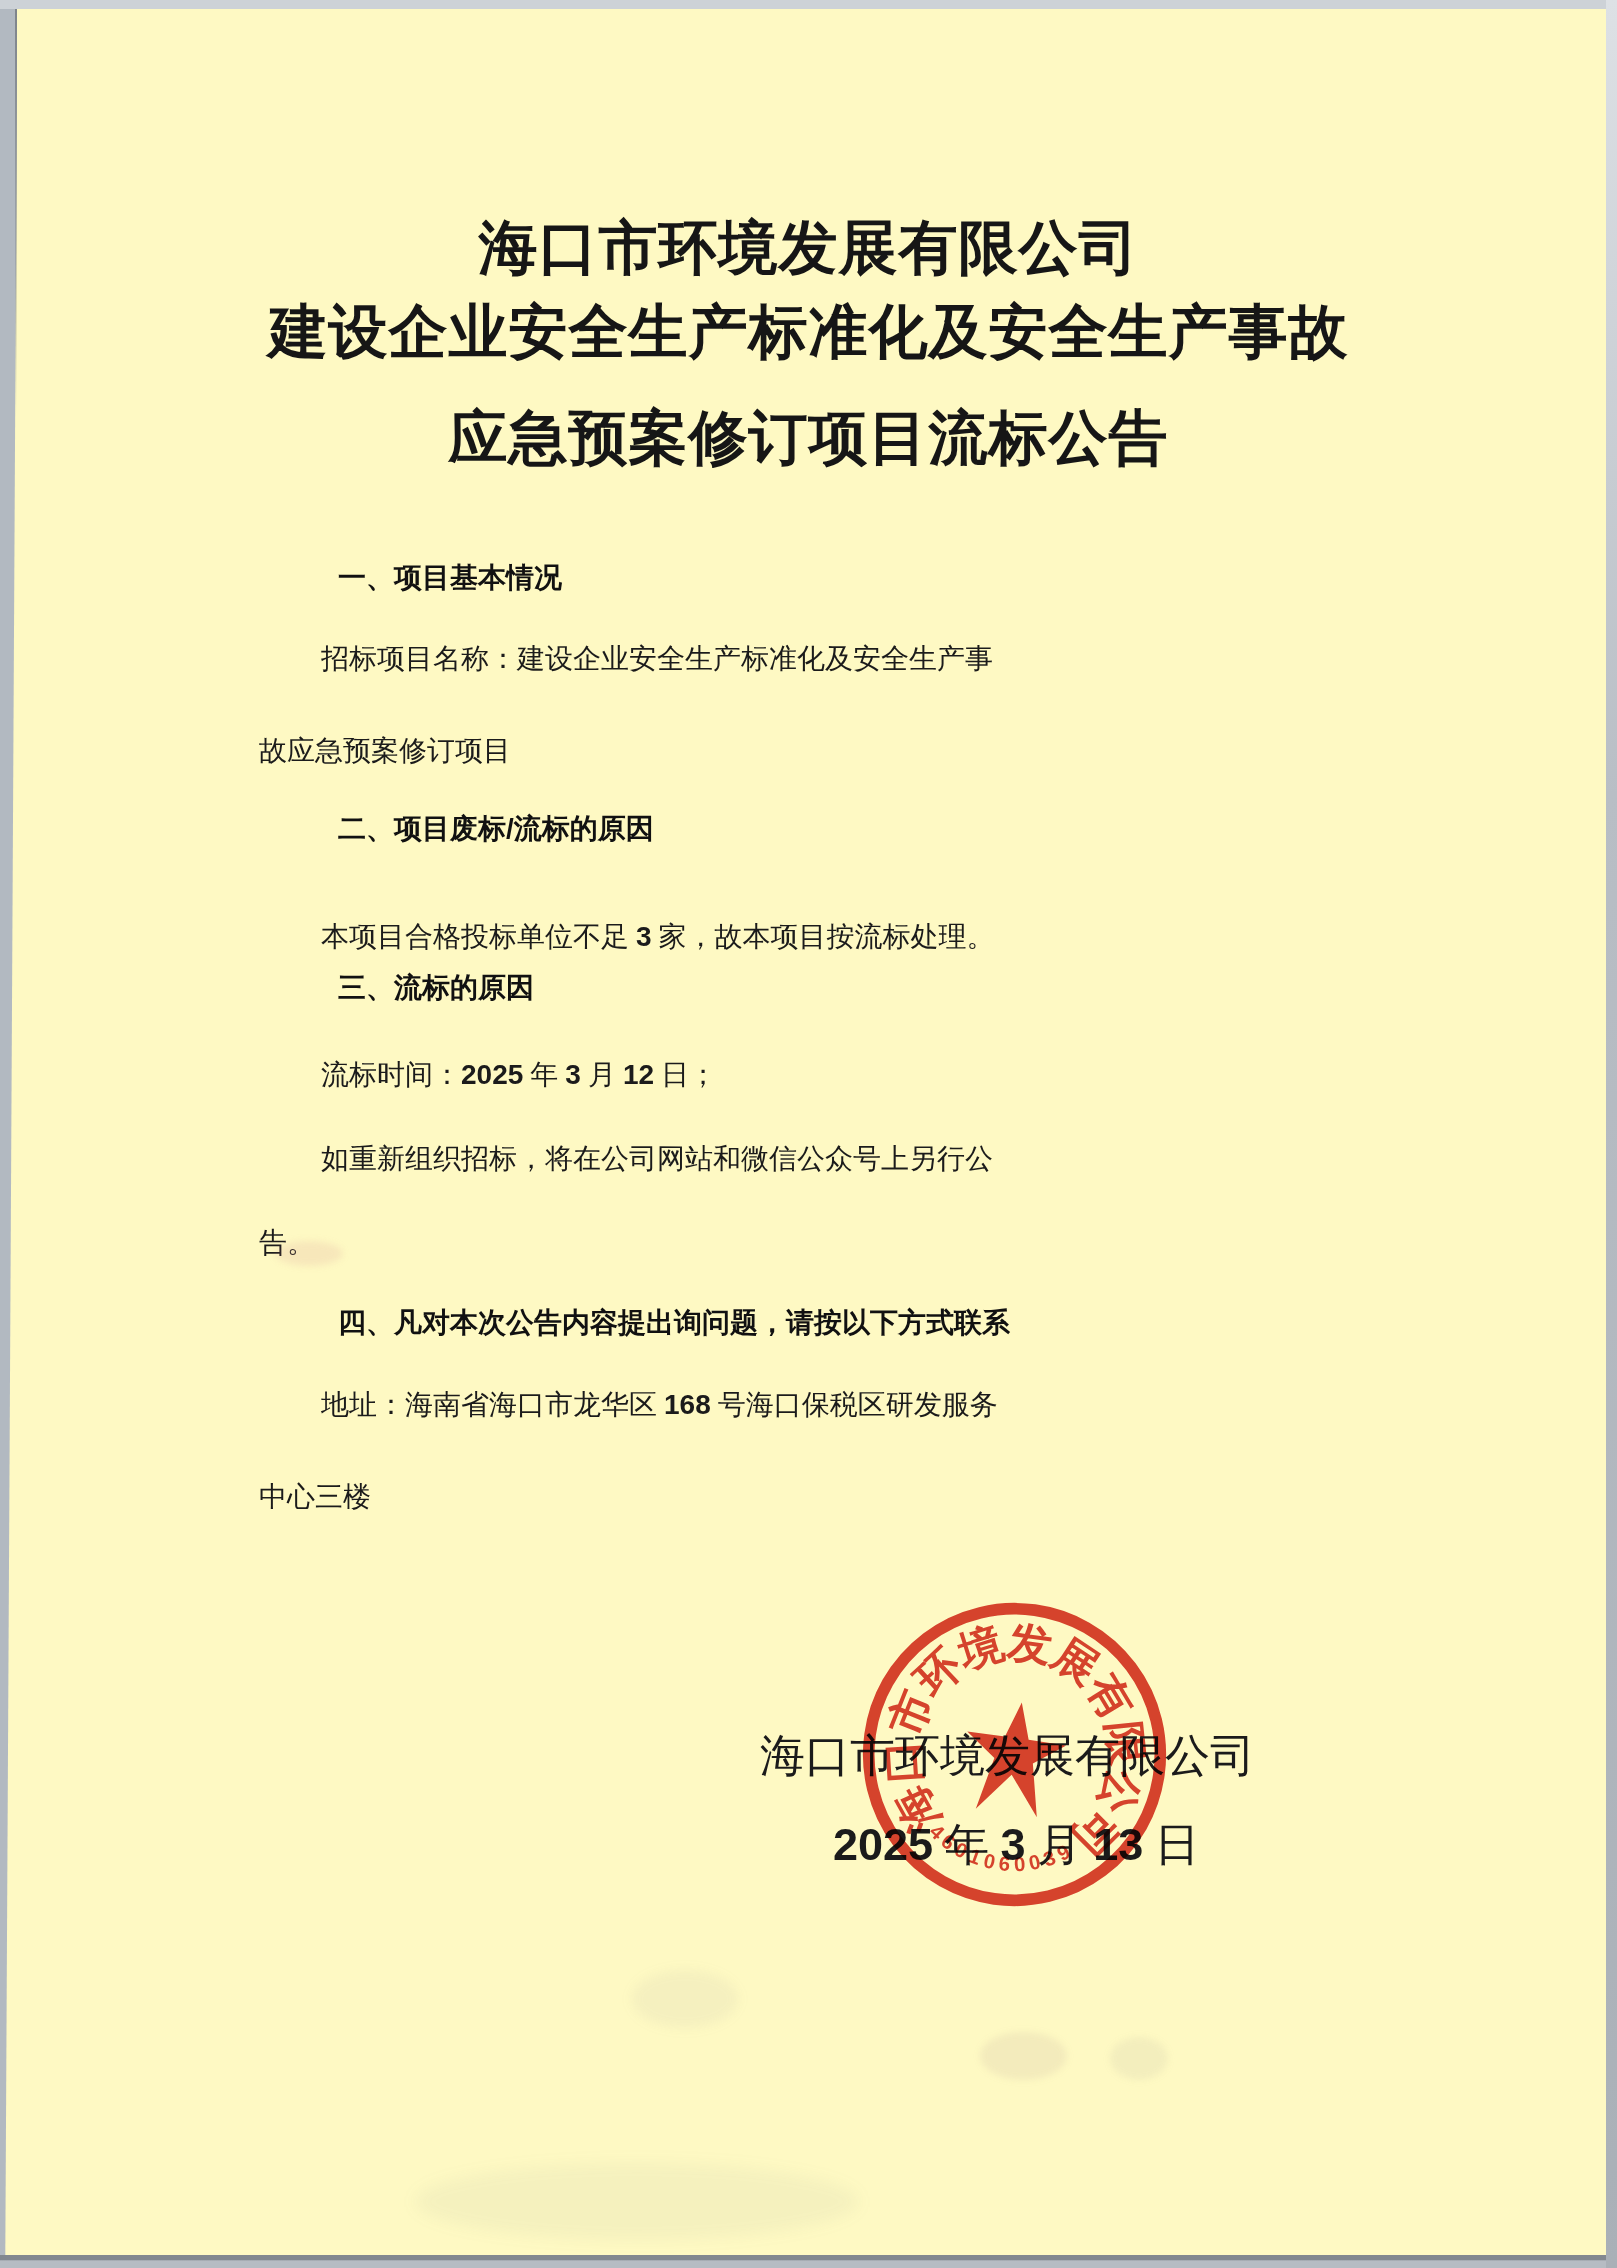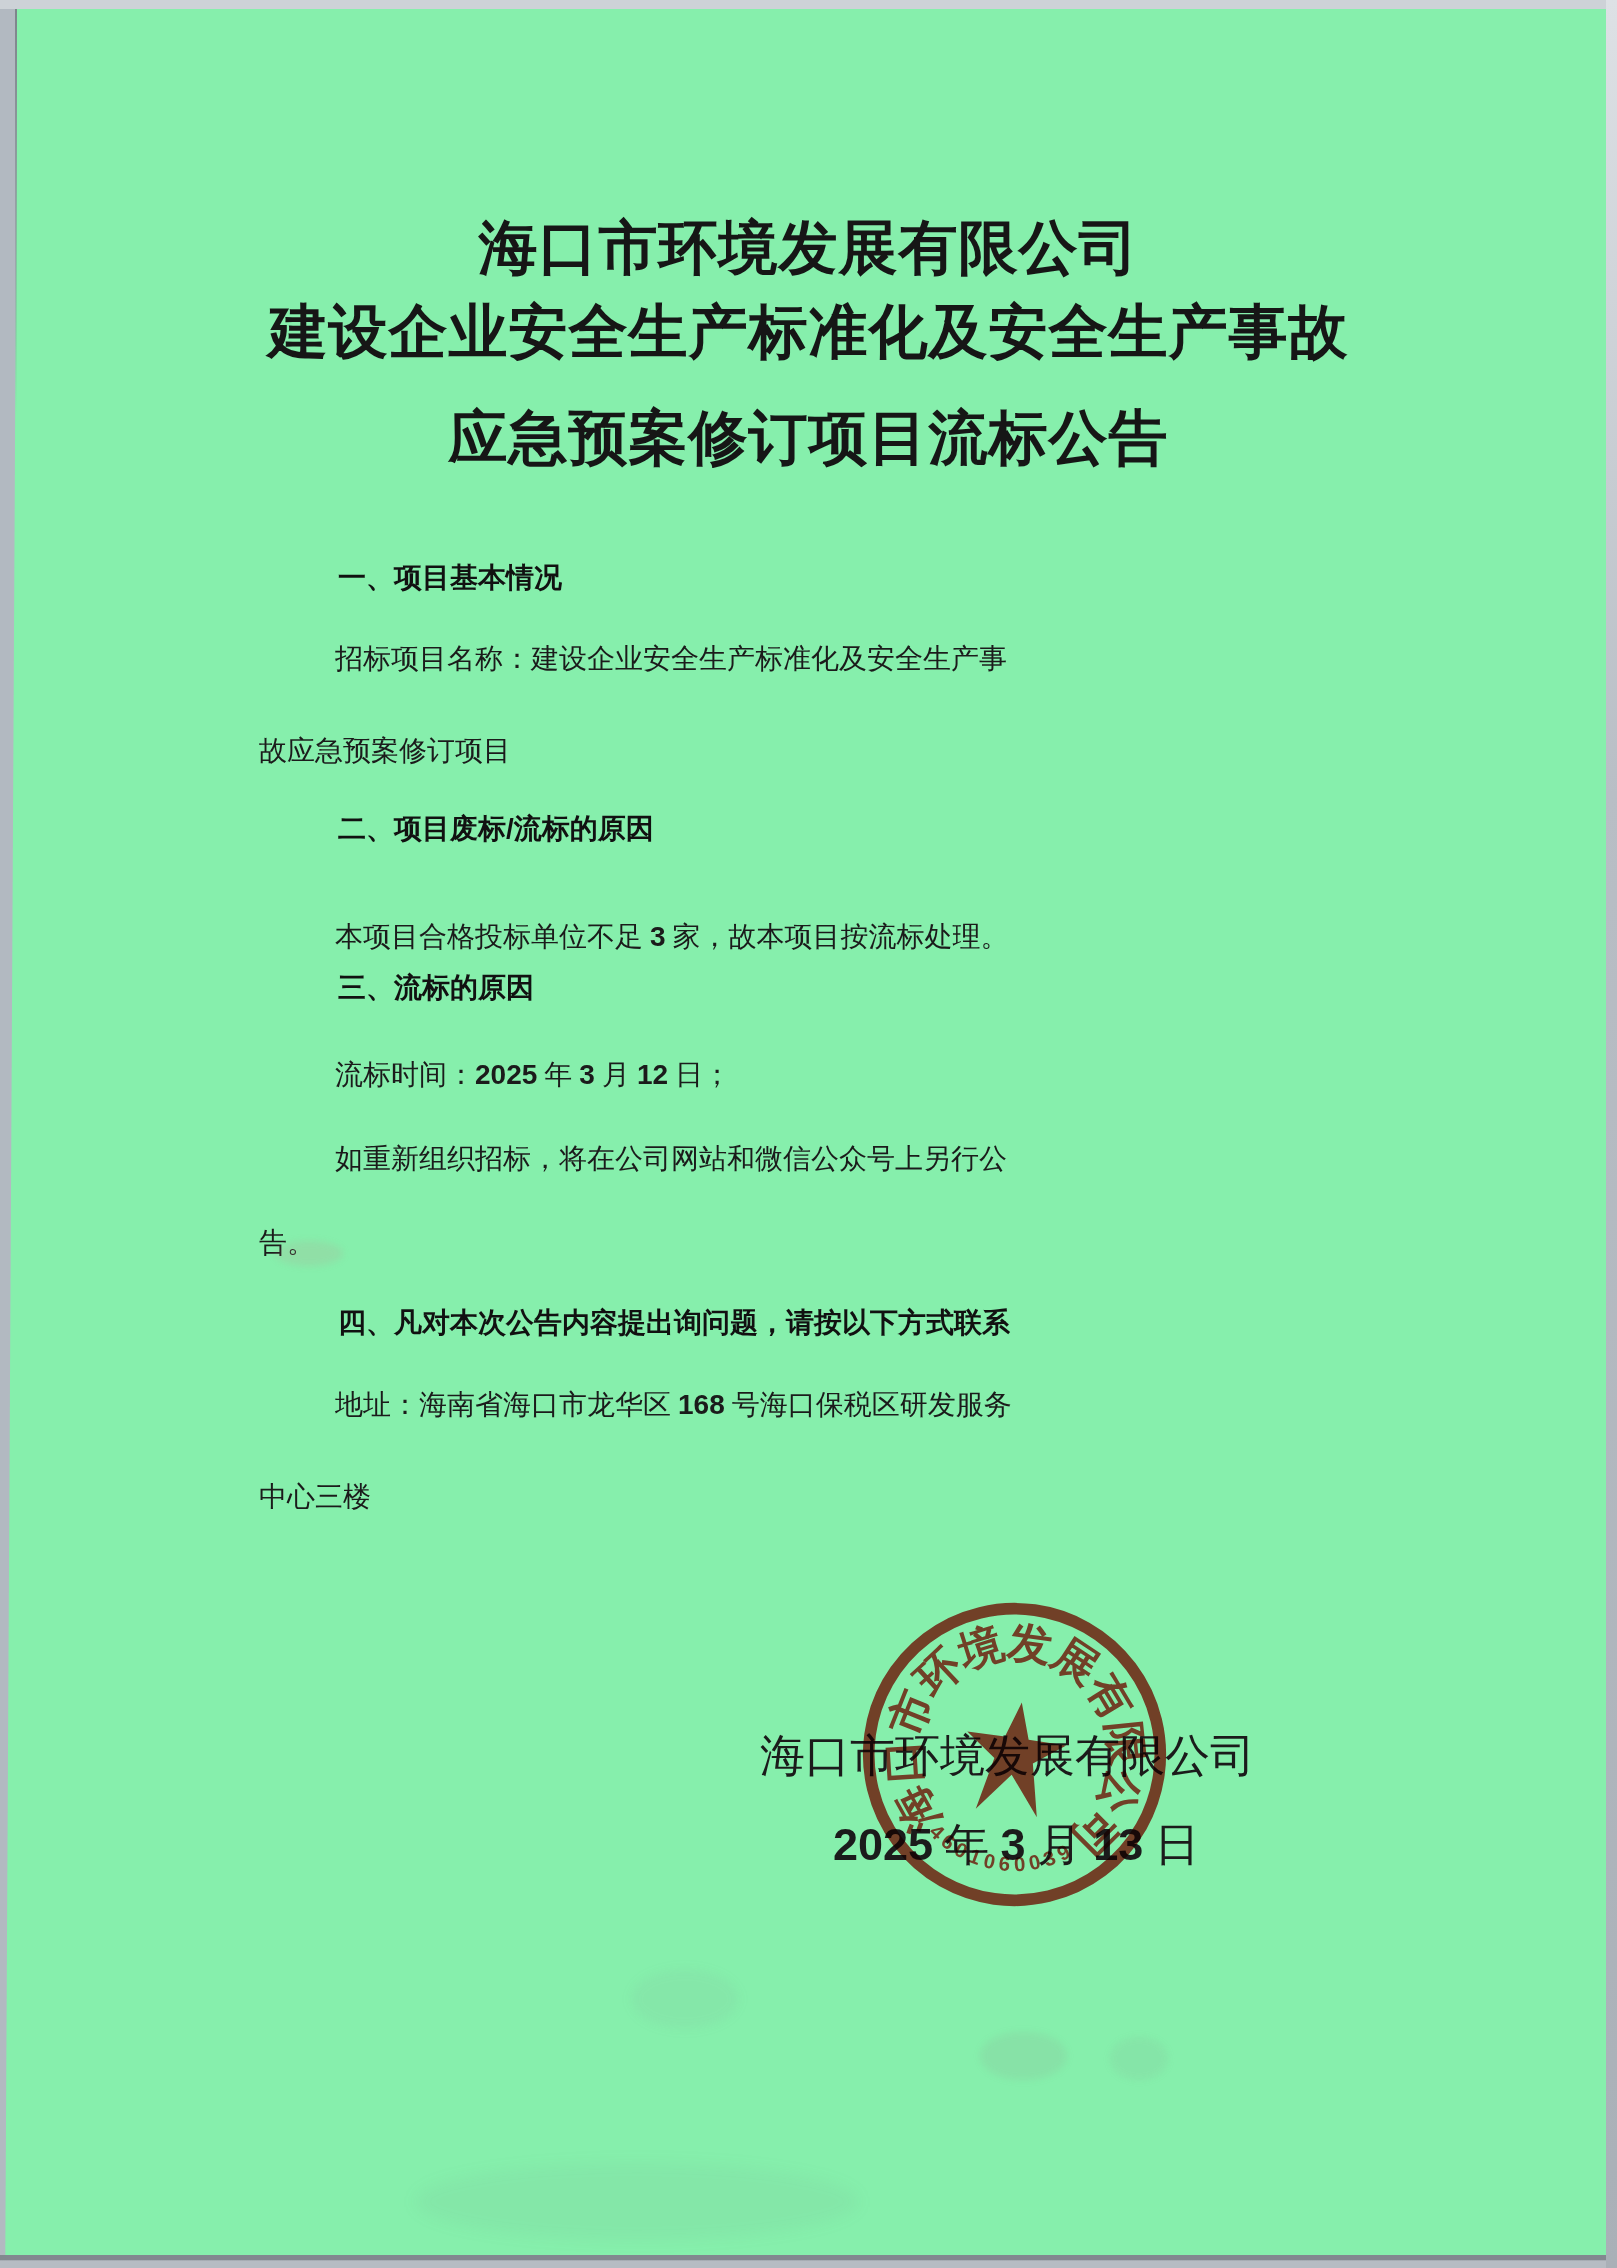--- a/index.html
+++ b/index.html
@@ -3,21 +3,21 @@
 <meta charset="utf-8">
 <style>
   html,body{margin:0;padding:0;}
   body{
     width:1617px;height:2269px;position:relative;overflow:hidden;
     background:#b4bac1;
     font-family:"Liberation Serif","DejaVu Serif",serif;
   }
   .page{
     position:absolute;left:0;top:0;width:1617px;height:2269px;
-    background:#86efac;
+    background:#fef9c3;
   }
   
   .band-left{
     position:absolute;left:0;top:0;width:17.4px;height:2269px;
     background:#b2b9c1;
     clip-path:polygon(0 0,100% 0,30% 100%,0 100%);
   }
   .band-top{
     position:absolute;left:0;top:0;width:1617px;height:8.7px;
     background:#cdd2d7;
@@ -37,21 +37,21 @@
   
   .title{
     position:absolute;left:0;right:0;text-align:center;
     font-size:59px;line-height:1.25;font-weight:700;color:#161616;
     white-space:pre;letter-spacing:1px;
   }
   .line{
     position:absolute;font-size:28px;line-height:1.3;color:#1b1b1b;
     white-space:pre;
   }
-  .indent{left:335px;}
+  .indent{left:321px;}
   .marg{left:259px;margin-top:9px;}
   .head{left:338px;font-weight:700;color:#111;
     font-family:"Liberation Sans","DejaVu Sans",sans-serif;}
   .num{font-family:"Liberation Sans","DejaVu Sans",sans-serif;font-weight:700;}
   .sig{position:absolute;font-size:45px;color:#1b1b1b;white-space:pre;}
   
   #seal{
     position:absolute;left:859px;top:1599px;width:311px;height:311px;
     transform:rotate(8deg);opacity:.93;mix-blend-mode:multiply;
   }

